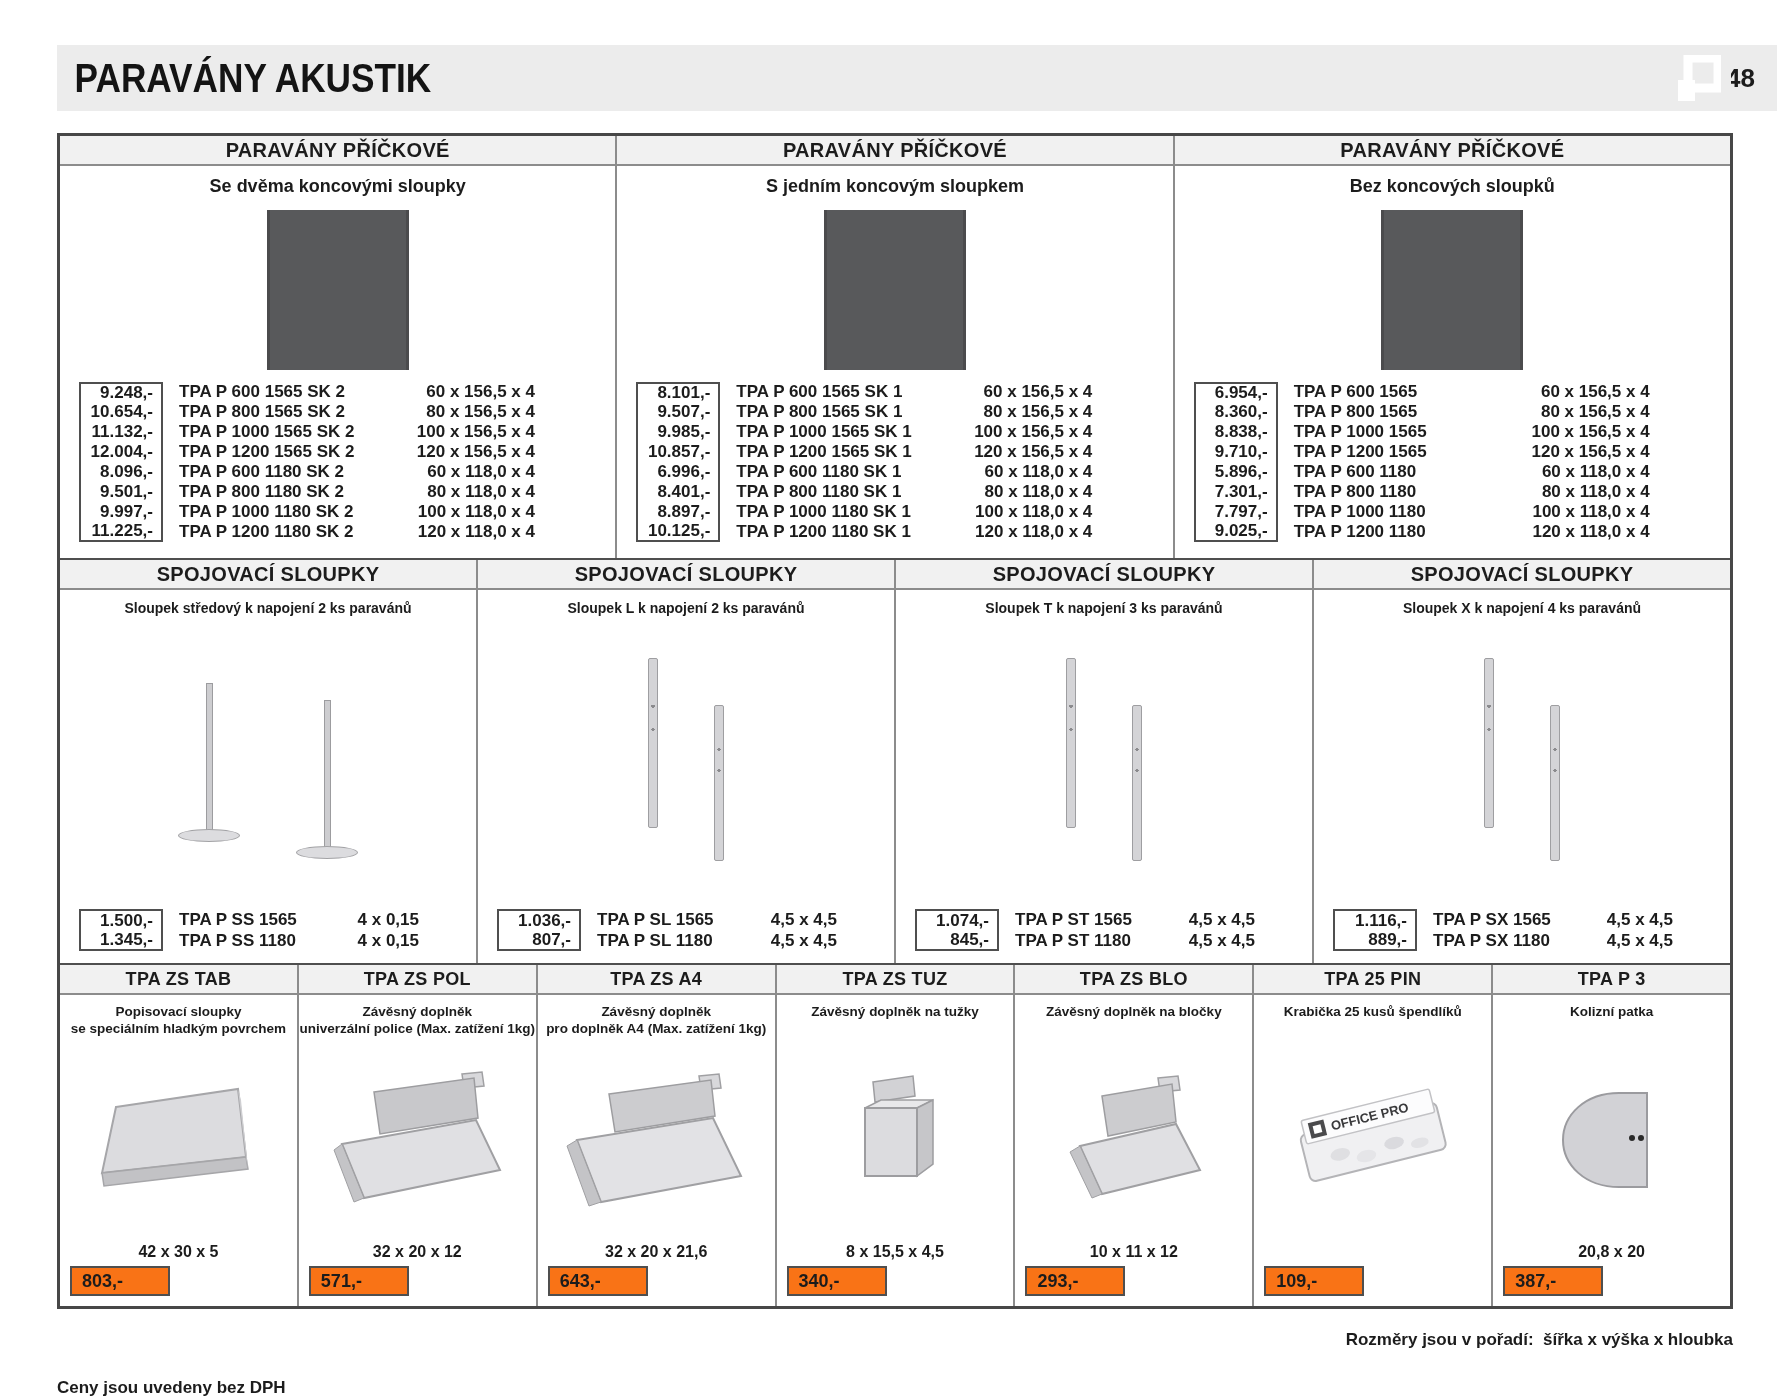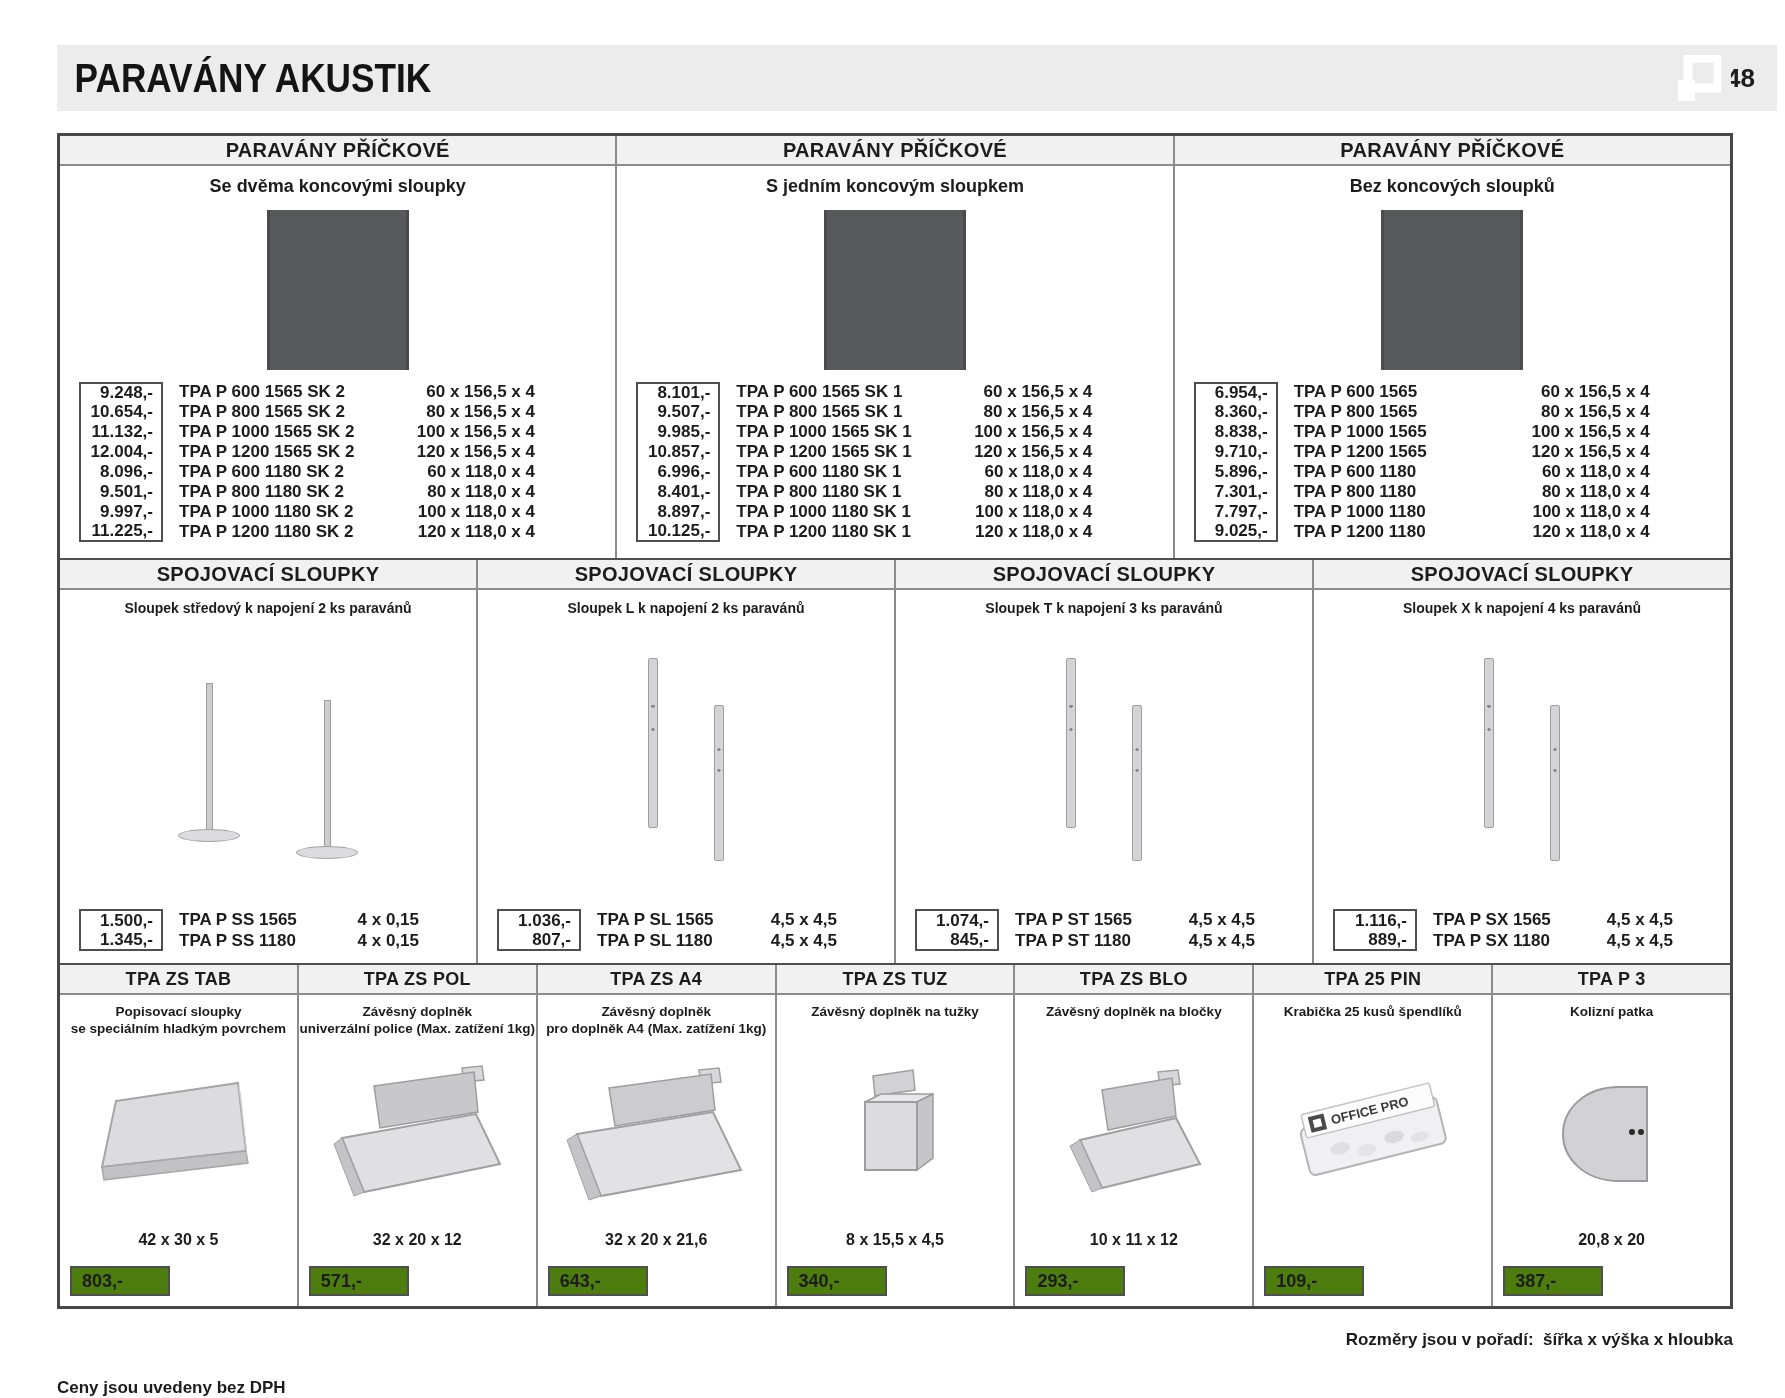--- a/index.html
+++ b/index.html
@@ -61,22 +61,22 @@
     background-image:radial-gradient(circle 1.6px at 50% 28%, #8b8b8e 0 1.6px, transparent 1.6px),
                      radial-gradient(circle 1.6px at 50% 42%, #8b8b8e 0 1.6px, transparent 1.6px);
   }
   .bar.hi { margin-bottom:40px; }
   .bar.lo { margin-top:40px; height:156px; }
   
   .sub3 { min-height:36px; margin-top:8px; text-align:center; font-size:13.5px; line-height:17px; }
   .sub3 span { display:block; }
   .b3-img { flex:1; display:flex; align-items:center; justify-content:center; }
   .dims3 { min-height:19px; text-align:center; font-size:16px; margin-bottom:4px; }
-  .price-box { width:100px; height:30px; border:2px solid #4f4f4f; margin:12px 0 10px 10px;
-    display:flex; align-items:center; padding-left:10px; font-size:18px; background:#4d7c0f; }
+  .price-box { width:100px; height:30px; border:2px solid #4f4f4f; margin:0 0 10px 10px;
+    display:flex; align-items:center; padding-left:10px; font-size:18px; background:#f97316; }
   
   .footer-left { position:absolute; left:57px; top:1330px; font-size:17px;margin-top:48px; }
   .footer-right { position:absolute; right:52px; top:1330px; font-size:17px; white-space:pre-wrap; }
 </style>
 </head>
 <body>
 
 <div class="header-bar">
   <div class="page-title">PARAVÁNY AKUSTIK</div>
   <div class="page-num">48</div>

